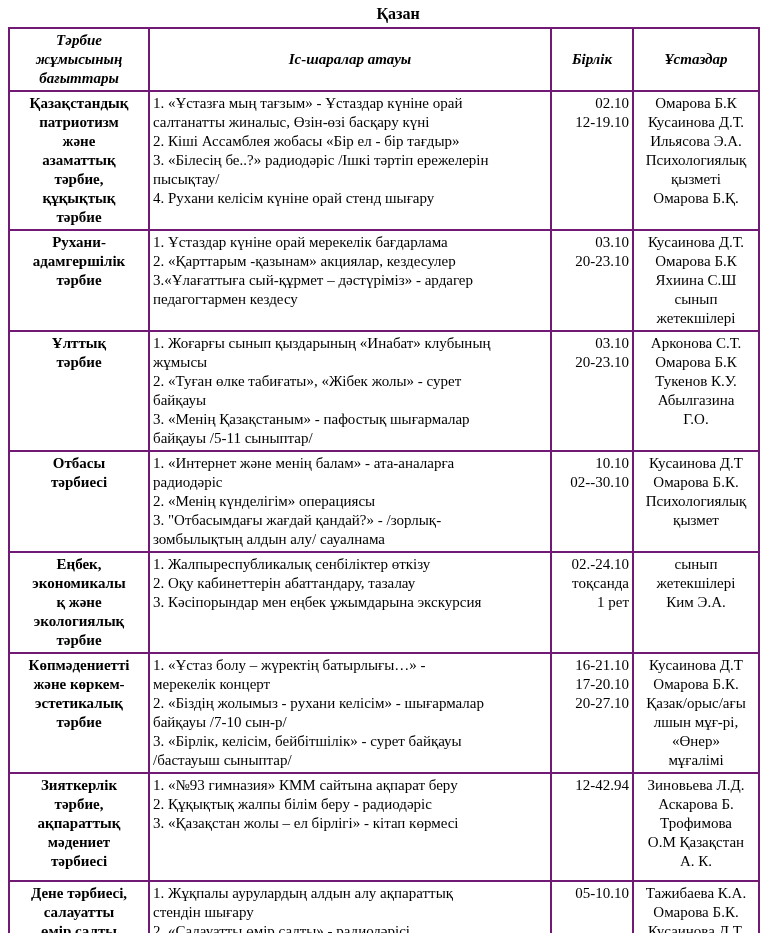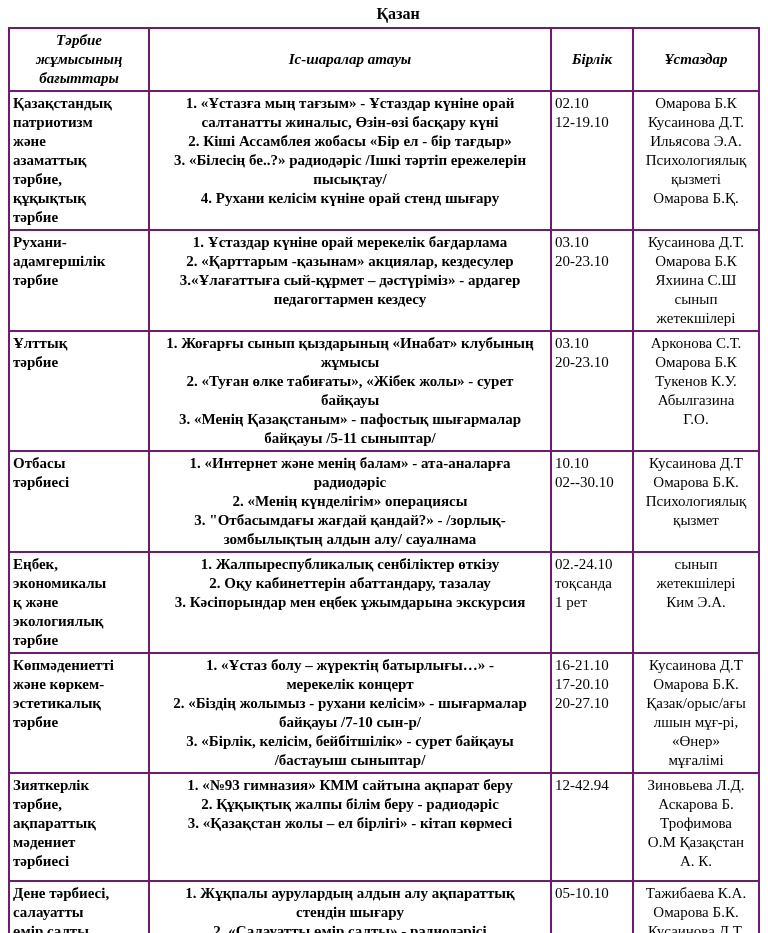--- a/index.html
+++ b/index.html
@@ -40,33 +40,33 @@
     word-wrap: break-word;
   }
   table.plan th {
     font-weight: bold;
     font-style: italic;
     text-align: center;
     vertical-align: middle;
   }
   td.dir {
     font-weight: bold;
+    text-align: center;
     vertical-align: middle;
   }
   td.dir.vtop {
     vertical-align: top;
   }
   td.act {
-    text-align: center;
+    text-align: left;
     padding-left: 6px;
     padding-right: 4px;
-    font-weight: bold;
   }
   td.date {
-    text-align: left;
+    text-align: right;
   }
   td.resp {
     text-align: center;
     padding-left: 6px;
   }
   tr.hrow  { height: 58px; }
   tr.r0 { height: 134px; }
   tr.r1 { height: 92px; }
   tr.r2 { height: 119px; }
   tr.r3 { height: 93px; }

